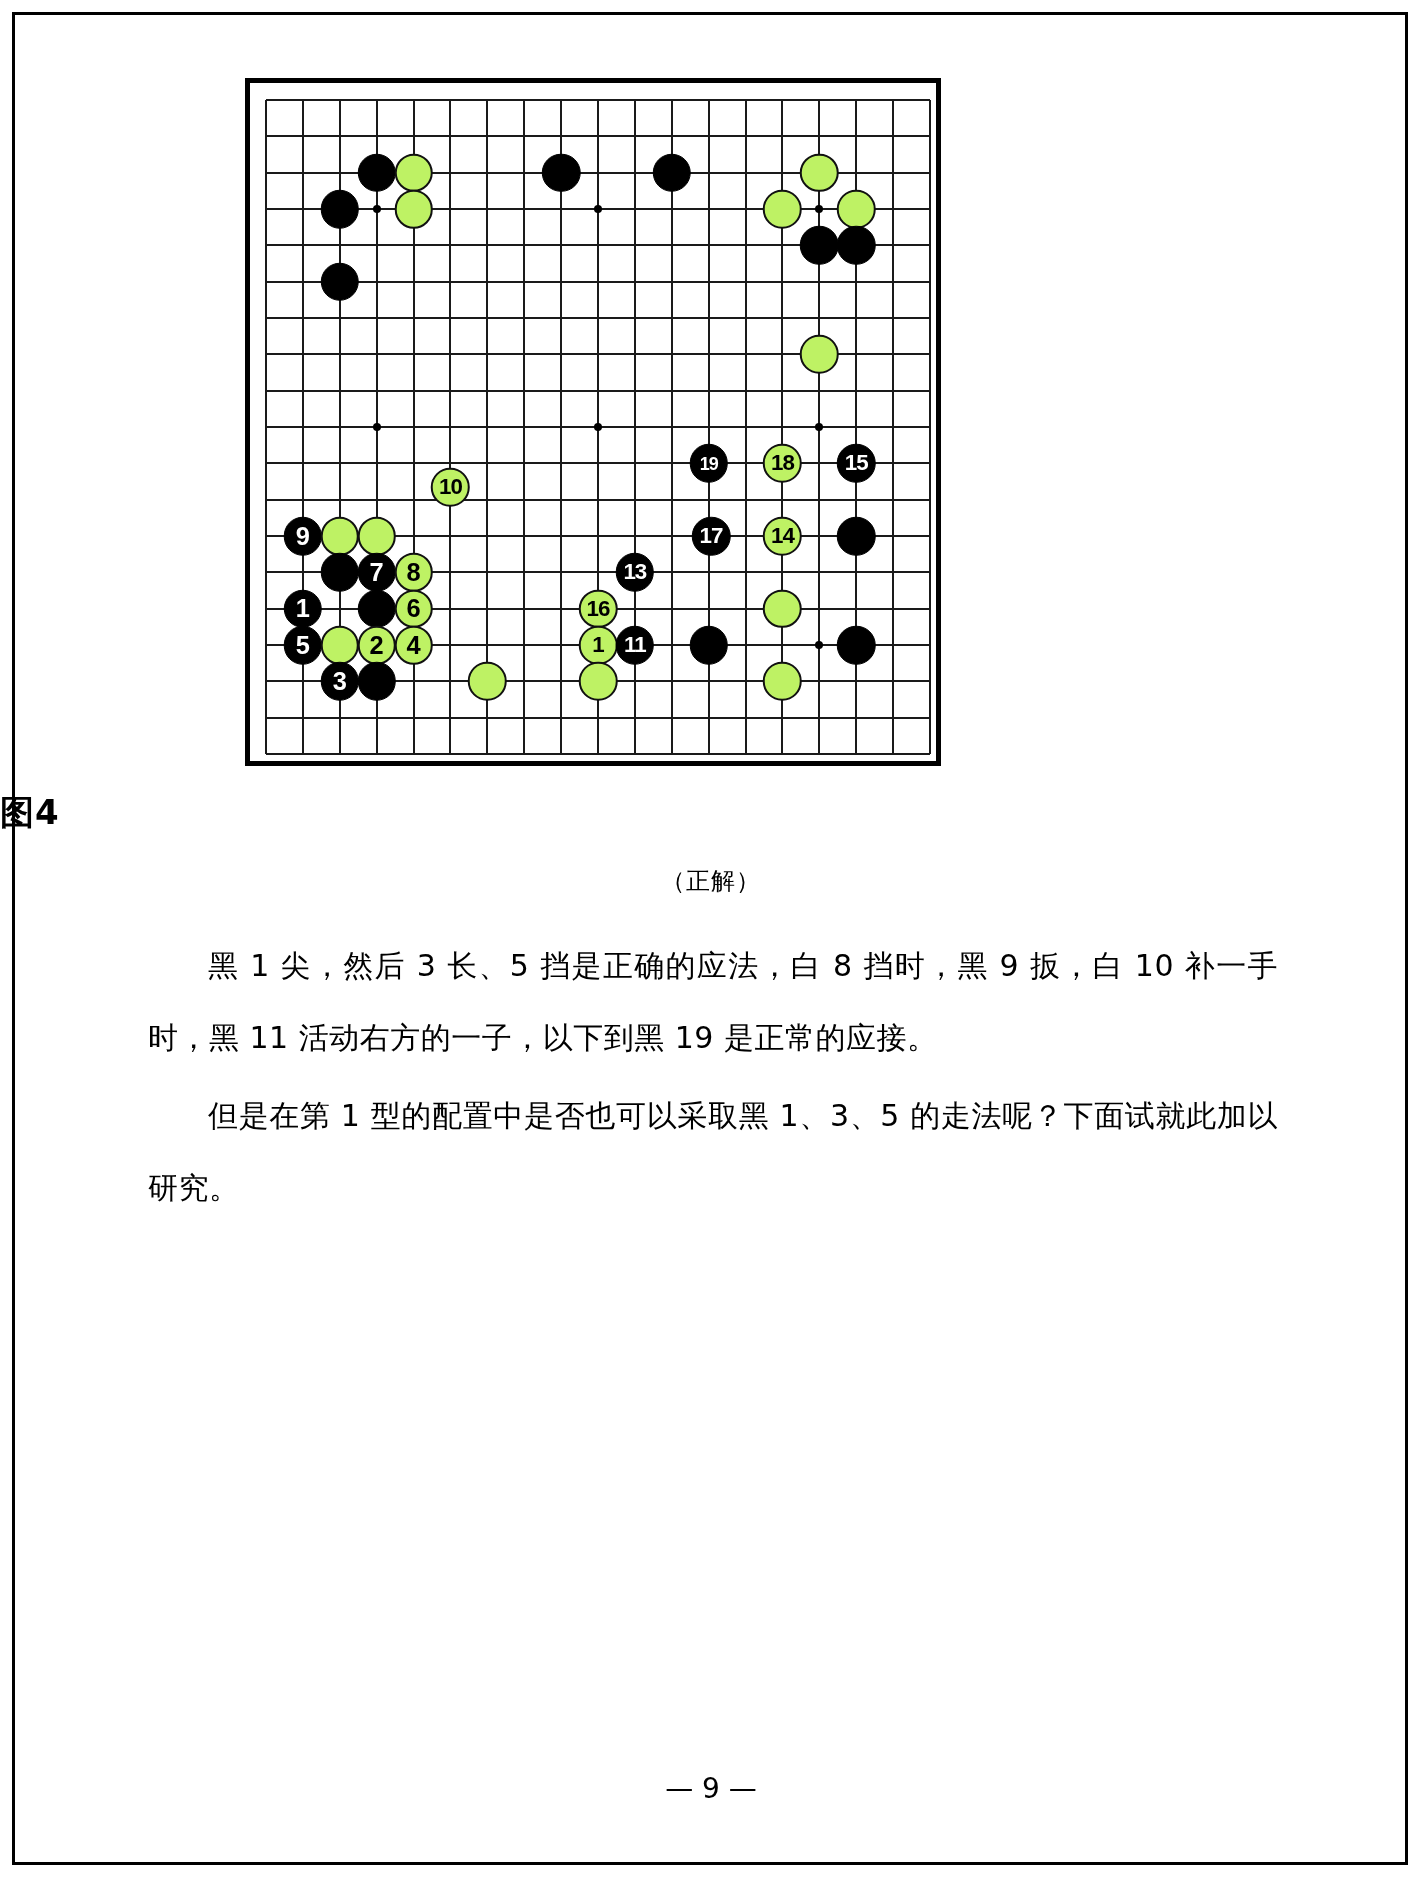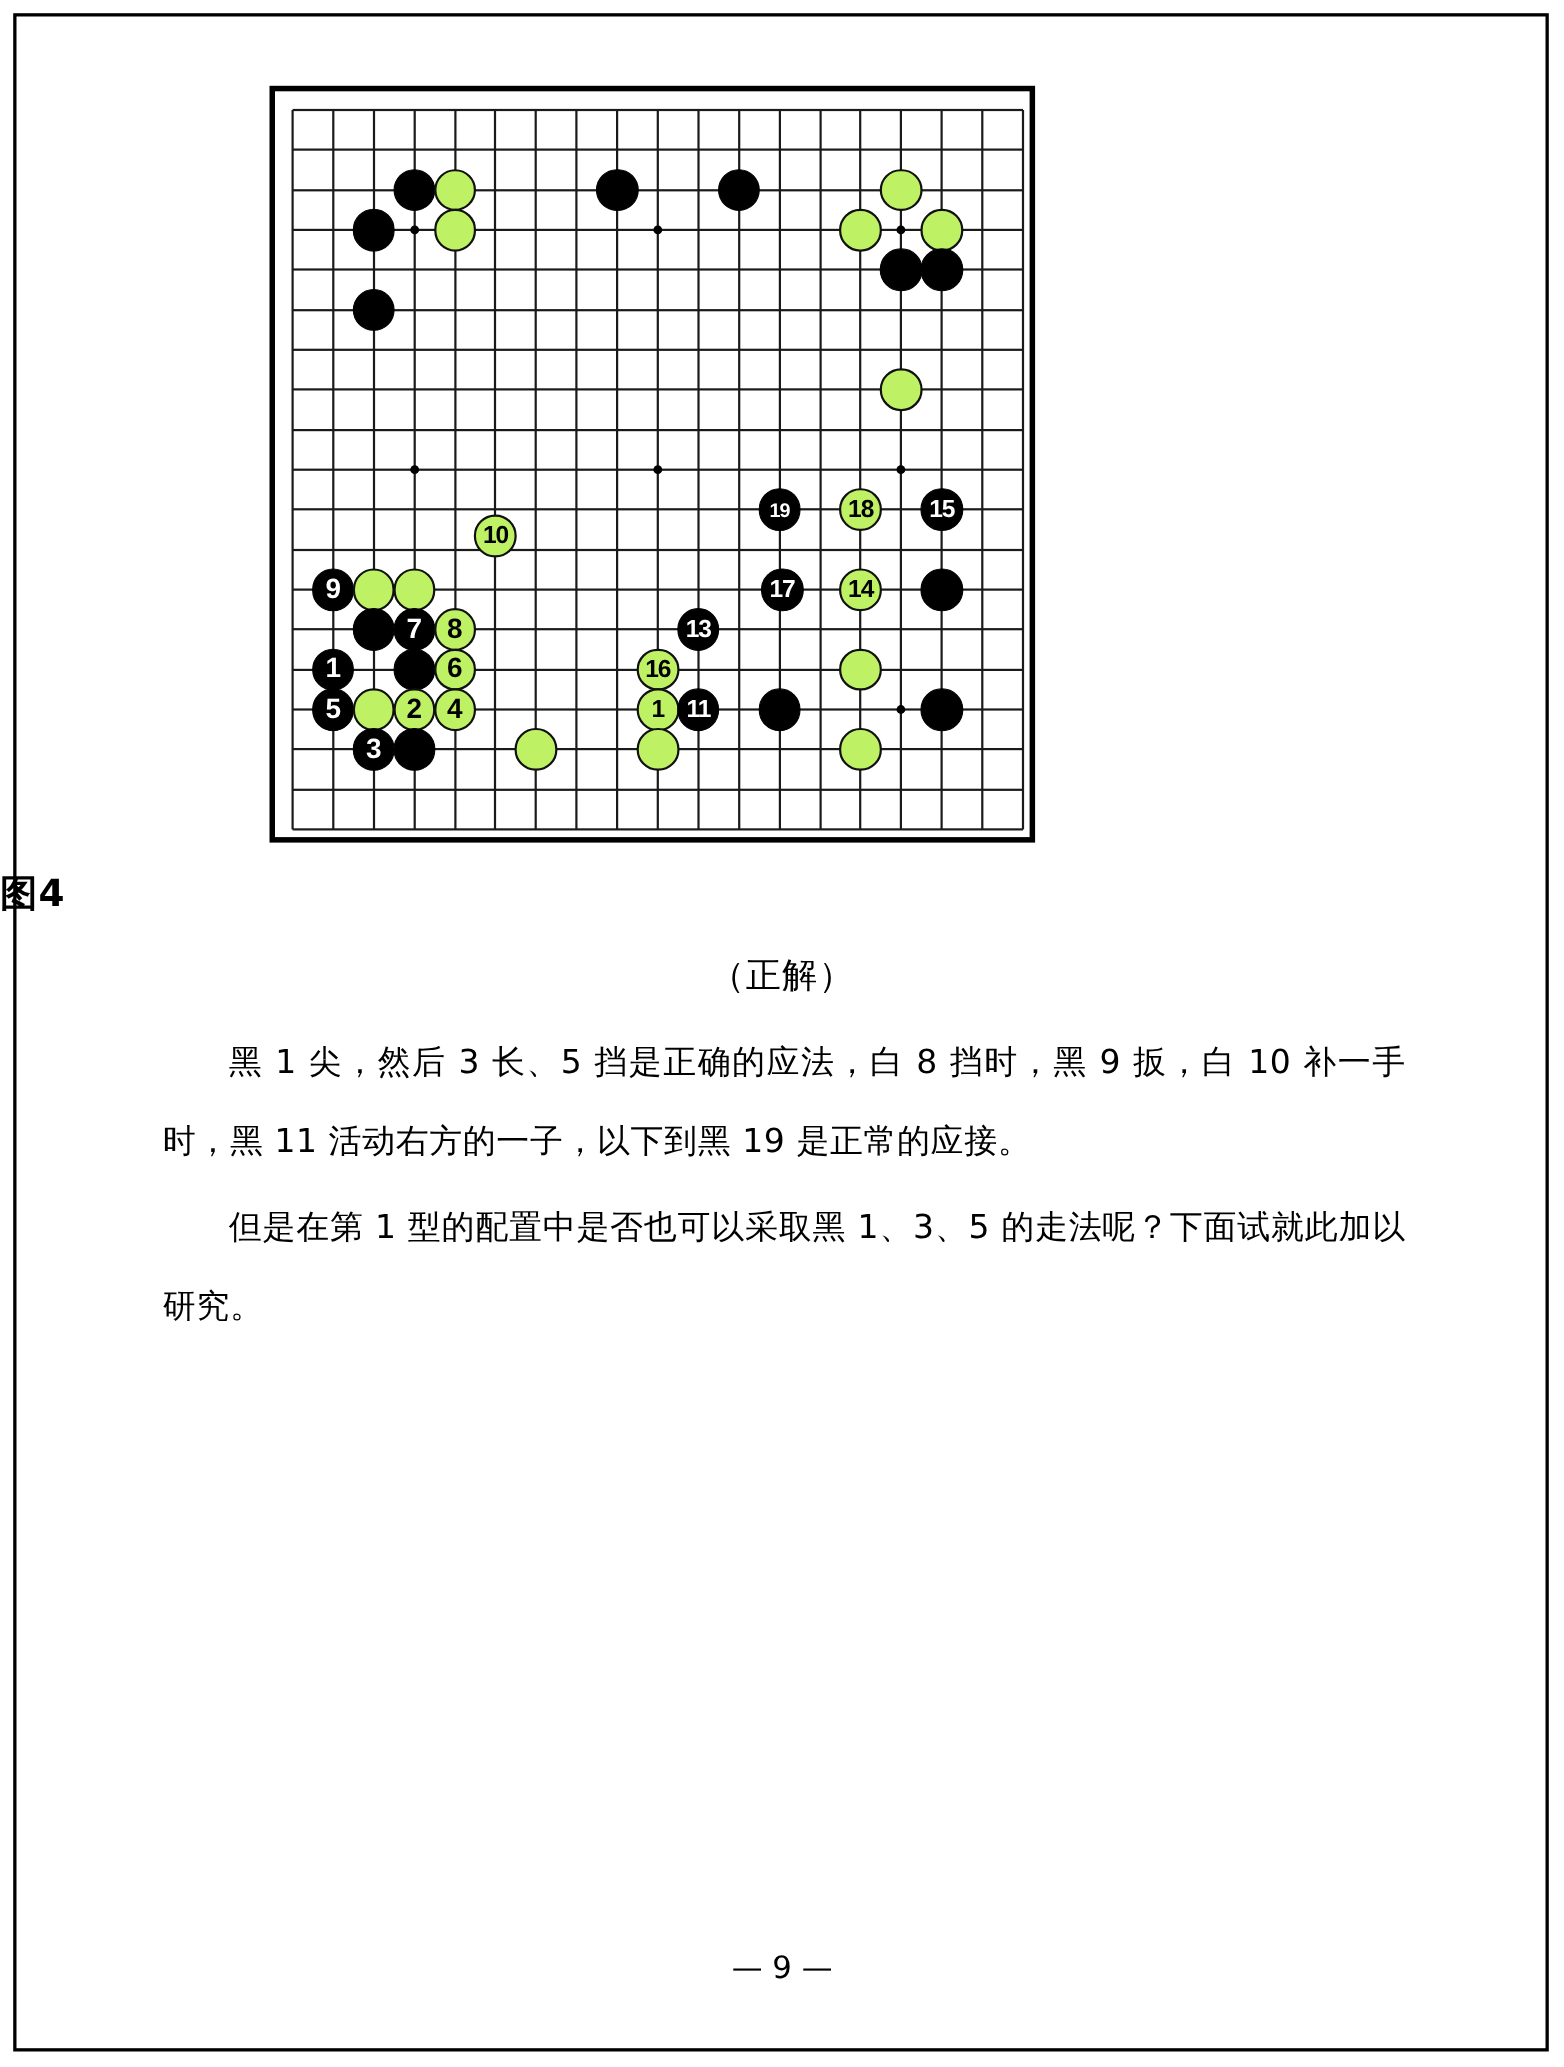--- a/index.html
+++ b/index.html
@@ -91,21 +91,21 @@
     font-size: 34px;
     font-weight: 700;
     letter-spacing: 1px;
   }
   #sub-caption {
     position: absolute;
     left: 0; right: 0;
     top: 865px;
     text-align: center;
     font-family: Liberation Serif, serif;
-    font-size: 32px;
+    font-size: 24px;
     letter-spacing: 1px;
   }
   #body-text {
     position: absolute;
     left: 148px;
     top: 930px;
     width: 1130px;
   }
   .para {
     font-family: "DejaVu Sans", "Liberation Sans", sans-serif;

